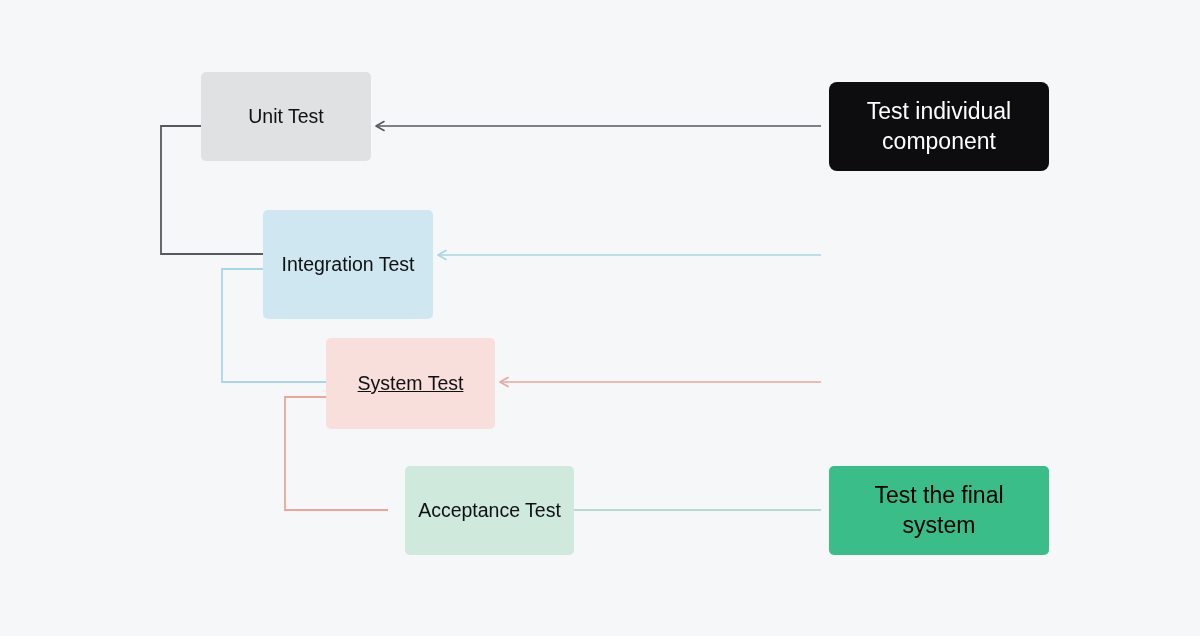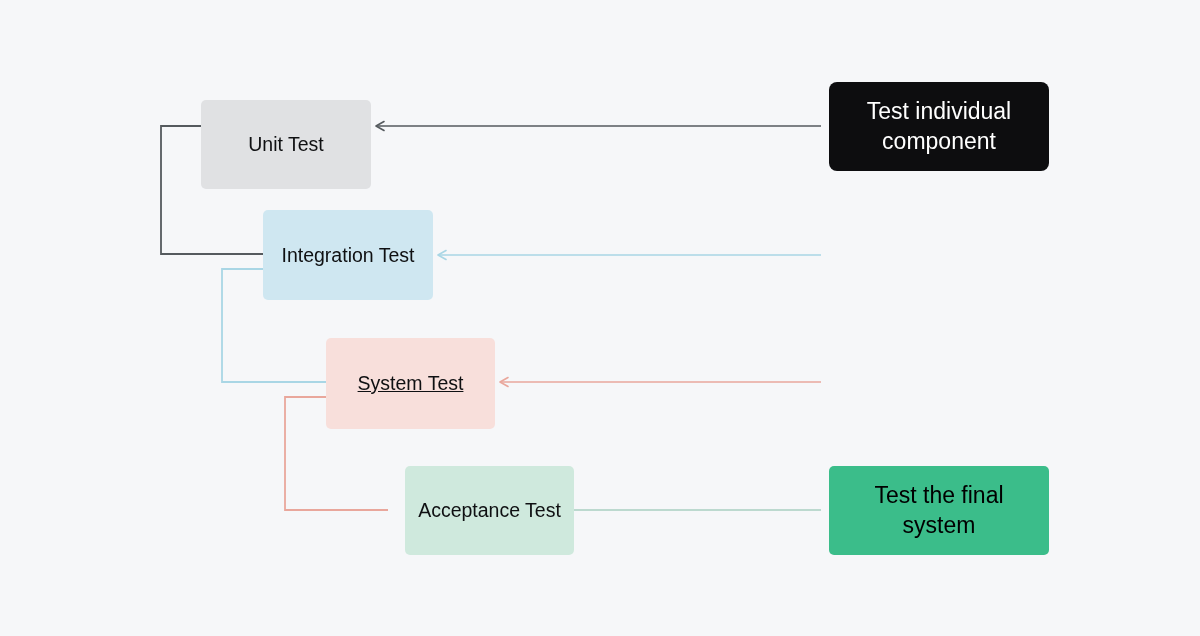--- a/index.html
+++ b/index.html
@@ -38,22 +38,22 @@
   .node-stage {
     font-size: 19.5px;
     color: #0f1012;
     border-radius: 5px;
   }
   .node-desc {
     font-size: 23px;
     border-radius: 5px;
     margin-left: 8px;
   }
-  .n-unit       { left: 201px; top: 100px;  width: 170px; height: 89px; background: #e0e1e3; }
-  .n-integration{ left: 263px; top: 210px; width: 170px; height: 90px; background: #cfe7f1; }
+  .n-unit       { left: 201px; top: 72px;  width: 170px; height: 89px; background: #e0e1e3; }
+  .n-integration{ left: 263px; top: 210px; width: 170px; height: 109px; background: #cfe7f1; }
   .n-system     { left: 326px; top: 338px; width: 169px; height: 91px; background: #f8dfdb; text-decoration: underline; }
   .n-acceptance { left: 388px; top: 466px; width: 169px; height: 89px; background: #cfe9dd; margin-left: 17px; }
 
   .n-black  { left: 821px; top: 82px;  width: 220px; height: 89px; background: #0d0d0f; color: #ffffff; border-radius: 8px; }
   .n-blue   { left: 821px; top: 210px; width: 220px; height: 89px; background: #45bce4; color: #ffffff; }
   .n-red    { left: 821px; top: 338px; width: 220px; height: 89px; background: #ec6452; color: #ffffff; border-radius: 7px; }
   .n-green  { left: 821px; top: 466px; width: 220px; height: 89px; background: #3bbd8a; color: #000000; border-radius: 5px; }
 </style>
 </head>
 <body>

